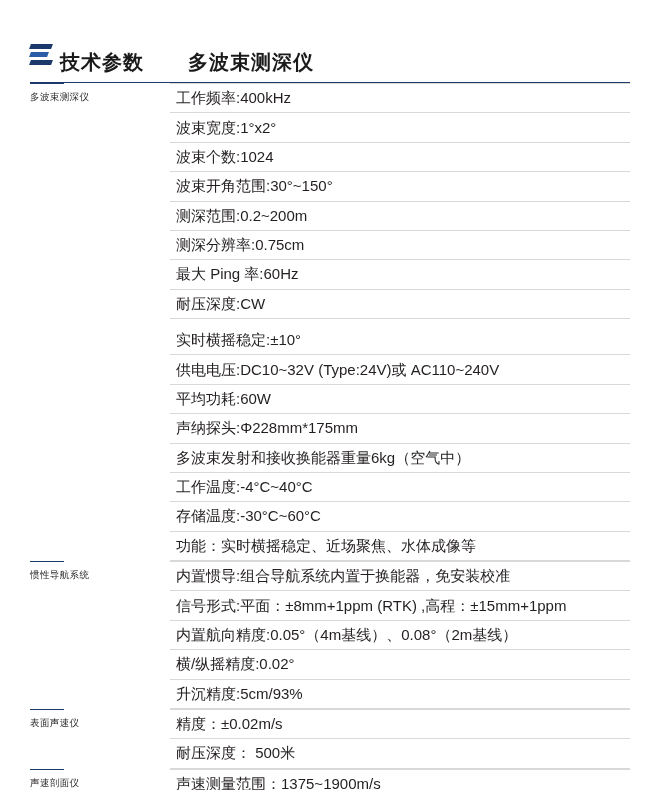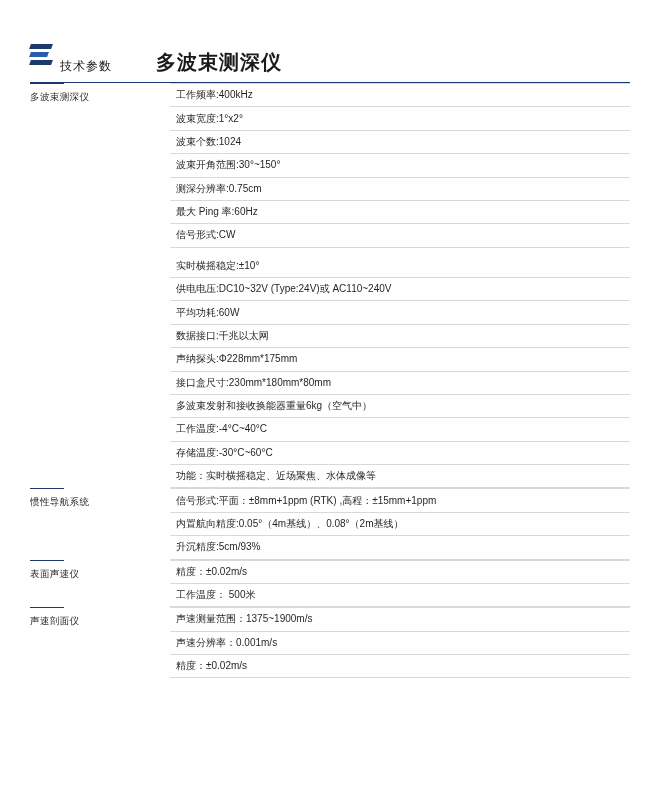--- a/index.html
+++ b/index.html
@@ -40,22 +40,22 @@
     position: absolute;
     left: 0;
     height: 5px;
     background: #1b3a6b;
   }
   .logo-mark .b1 { top: 2px;  width: 22px; transform: skewX(-20deg); }
   .logo-mark .b2 { top: 10px; width: 18px; transform: skewX(-20deg); background:#2a5ca8;}
   .logo-mark .b3 { top: 18px; width: 22px; transform: skewX(-20deg); }
 
   .header-title {
-    font-size: 12px;
-    font-weight: normal;
+    font-size: 20px;
+    font-weight: bold;
     letter-spacing: 1px;
     color: #1a1a1a;
     line-height: 1;
     position: relative;
     top: 2px;
   }
   .header-sub {
     font-size: 20px;
     font-weight: bold;
     letter-spacing: 1px;
@@ -110,21 +110,21 @@
   .rows-cell {
     width: 460px;
     padding: 0;
   }
   .rows {
     width: 100%;
     border-collapse: collapse;
     table-layout: fixed;
   }
   .rows tr td {
-    font-size: 10px;
+    font-size: 15px;
     line-height: 1.2;
     color: #231f20;
     border-bottom: 1px solid #d9d9d9;
     padding: 5.2px 4px 5.2px 6px;
     white-space: nowrap;
     overflow: hidden;
   }
   .rows tr:first-child td {
     border-top: 1px solid #d9d9d9;
   }
@@ -169,48 +169,45 @@
               <tr>
                   <td>波束宽度:1°x2°</td>
                 </tr>
               <tr>
                   <td>波束个数:1024</td>
                 </tr>
               <tr>
                   <td>波束开角范围:30°~150°</td>
                 </tr>
               <tr>
+                  <td>测深范围:0.2~200m</td>
+                </tr>
+              <tr>
                   <td>测深分辨率:0.75cm</td>
                 </tr>
               <tr>
                   <td>最大 Ping 率:60Hz</td>
                 </tr>
               <tr>
-                  <td>信号形式:CW</td>
+                  <td>耐压深度:CW</td>
                 </tr>
               <tr class="group-spacer">
                   <td></td>
                 </tr>
               <tr>
                   <td>实时横摇稳定:±10°</td>
                 </tr>
               <tr>
                   <td>供电电压:DC10~32V (Type:24V)或 AC110~240V</td>
                 </tr>
               <tr>
                   <td>平均功耗:60W</td>
                 </tr>
               <tr>
-                  <td>数据接口:千兆以太网</td>
-                </tr>
-              <tr>
                   <td>声纳探头:Φ228mm*175mm</td>
-                </tr>
-              <tr>
-                  <td>接口盒尺寸:230mm*180mm*80mm</td>
                 </tr>
               <tr>
                   <td>多波束发射和接收换能器重量6kg（空气中）</td>
                 </tr>
               <tr>
                   <td>工作温度:-4°C~40°C</td>
                 </tr>
               <tr>
                   <td>存储温度:-30°C~60°C</td>
                 </tr>
@@ -226,24 +223,30 @@
         <td class="cat-cell">
           <div class="cat-inner">
             <div class="cat-rule"></div>
             <div class="cat-label">惯性导航系统</div>
           </div>
         </td>
         <td class="rows-cell">
           <table class="rows">
             <tbody>
               <tr>
+                  <td>内置惯导:组合导航系统内置于换能器，免安装校准</td>
+                </tr>
+              <tr>
                   <td>信号形式:平面：±8mm+1ppm (RTK) ,高程：±15mm+1ppm</td>
                 </tr>
               <tr>
                   <td>内置航向精度:0.05°（4m基线）、0.08°（2m基线）</td>
+                </tr>
+              <tr>
+                  <td>横/纵摇精度:0.02°</td>
                 </tr>
               <tr>
                   <td>升沉精度:5cm/93%</td>
                 </tr>
             </tbody>
           </table>
         </td>
       </tr>
 
       <tr>
@@ -253,21 +256,21 @@
             <div class="cat-label">表面声速仪</div>
           </div>
         </td>
         <td class="rows-cell">
           <table class="rows">
             <tbody>
               <tr>
                   <td>精度：±0.02m/s</td>
                 </tr>
               <tr>
-                  <td>工作温度： 500米</td>
+                  <td>耐压深度： 500米</td>
                 </tr>
             </tbody>
           </table>
         </td>
       </tr>
 
       <tr>
         <td class="cat-cell">
           <div class="cat-inner">
             <div class="cat-rule"></div>

